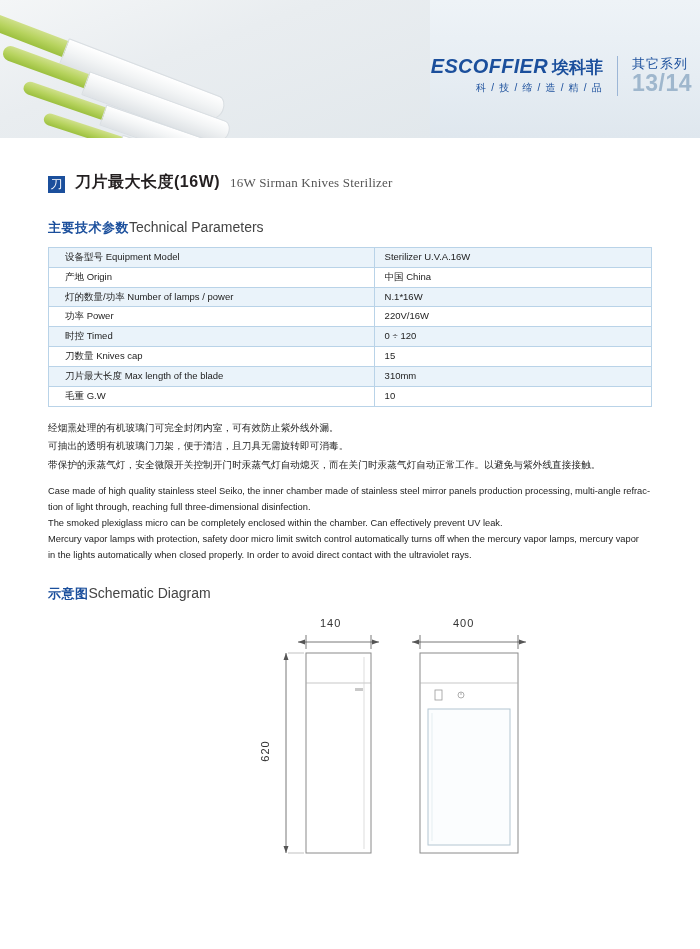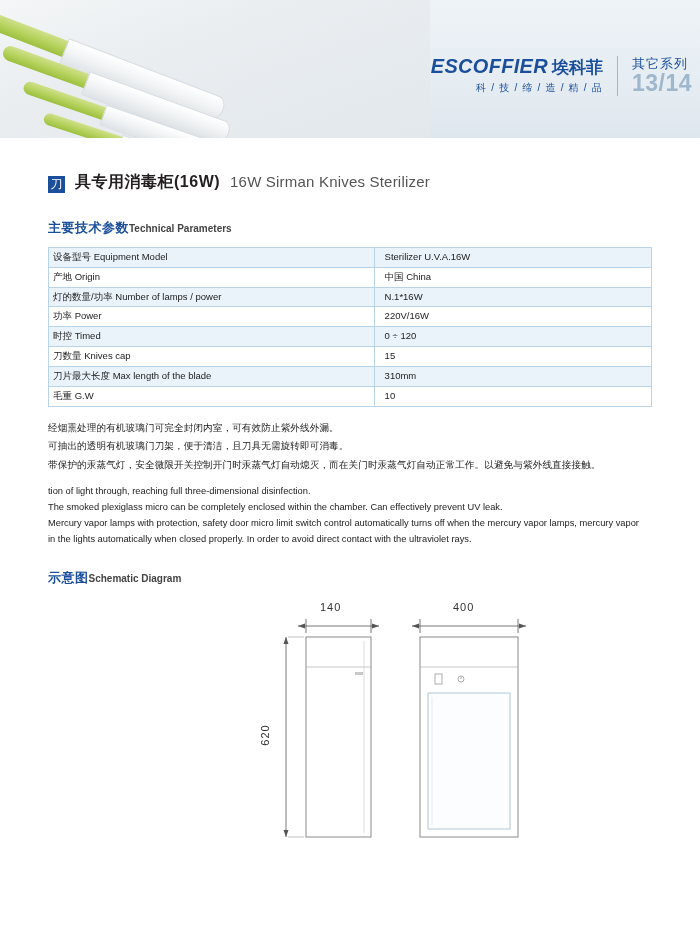--- a/index.html
+++ b/index.html
@@ -145,53 +145,53 @@
     position: relative;
     top: 1px;
   }
   .title-cn {
     font-size: 16px;
     font-weight: bold;
     color: #231f20;
     letter-spacing: 0.5px;
   }
   .title-en {
-    font-size: 15px;
+    font-size: 13px;
     color: #555;
     letter-spacing: 0.2px;
+    font-family: Liberation Serif, serif;
   }
 
   .section-head {
     margin-top: 26px;
     display: flex;
     align-items: baseline;
   }
   .section-cn {
     font-size: 13px;
     font-weight: bold;
     color: #1b4f9c;
     letter-spacing: 0.5px;
   }
   .section-en {
-    font-size: 10px;
+    font-size: 14px;
     color: #444;
-    font-weight: bold;
   }
 
   
   table.params {
     margin-top: 10px;
     width: 100%;
     border-collapse: collapse;
     font-size: 9.5px;
     color: #222;
   }
   table.params td {
     border: 1px solid #b9d3e8;
-    padding: 3px 4px;
+    padding: 3px 16px;
     line-height: 1.35;
   }
   table.params tr:nth-child(odd) td { background: #eaf3fa; }
   table.params tr:nth-child(even) td { background: #ffffff; }
   table.params td.k { width: 54%; }
   table.params td.v { width: 46%; padding-left: 10px; }
 
   
   .perf-list {
     margin-top: 12px;
@@ -268,21 +268,21 @@
         <div class="series-num">13/14</div>
       </div>
     </div>
   </div>
 </div>
 
 <div class="page">
 
   <div class="title-row">
     <span class="title-badge">刀</span>
-    <span class="title-cn">具专用消毒柜(16W)</span>
+    <span class="title-cn">刀片最大长度(16W)</span>
     <span class="title-en">16W Sirman Knives Sterilizer</span>
   </div>
 
   <div class="section-head">
     <span class="section-cn">主要技术参数</span>
     <span class="section-en">Technical Parameters</span>
   </div>
 
   <table class="params">
     <tbody>
@@ -321,20 +321,21 @@
     </tbody>
   </table>
 
 
   <div class="perf-list">
     <div class="perf-cn">经烟熏处理的有机玻璃门可完全封闭内室，可有效防止紫外线外漏。</div>
     <div class="perf-cn">可抽出的透明有机玻璃门刀架，便于清洁，且刀具无需旋转即可消毒。</div>
     <div class="perf-cn">带保护的汞蒸气灯，安全微限开关控制开门时汞蒸气灯自动熄灭，而在关门时汞蒸气灯自动正常工作。以避免与紫外线直接接触。</div>
 
     <div class="perf-en">
+      <p>Case made of high quality stainless steel Seiko, the inner chamber made of stainless steel mirror panels production processing, multi-angle refrac-</p>
       <p>tion of light through, reaching full three-dimensional disinfection.</p>
       <p>The smoked plexiglass micro can be completely enclosed within the chamber. Can effectively prevent UV leak.</p>
       <p>Mercury vapor lamps with protection, safety door micro limit switch control automatically turns off when the mercury vapor lamps, mercury vapor</p>
       <p>in the lights automatically when closed properly. In order to avoid direct contact with the ultraviolet rays.</p>
     </div>
   </div>
 
   <div class="schematic-wrap">
     <div class="section-head" style="margin-top:0">
       <span class="section-cn">示意图</span>

